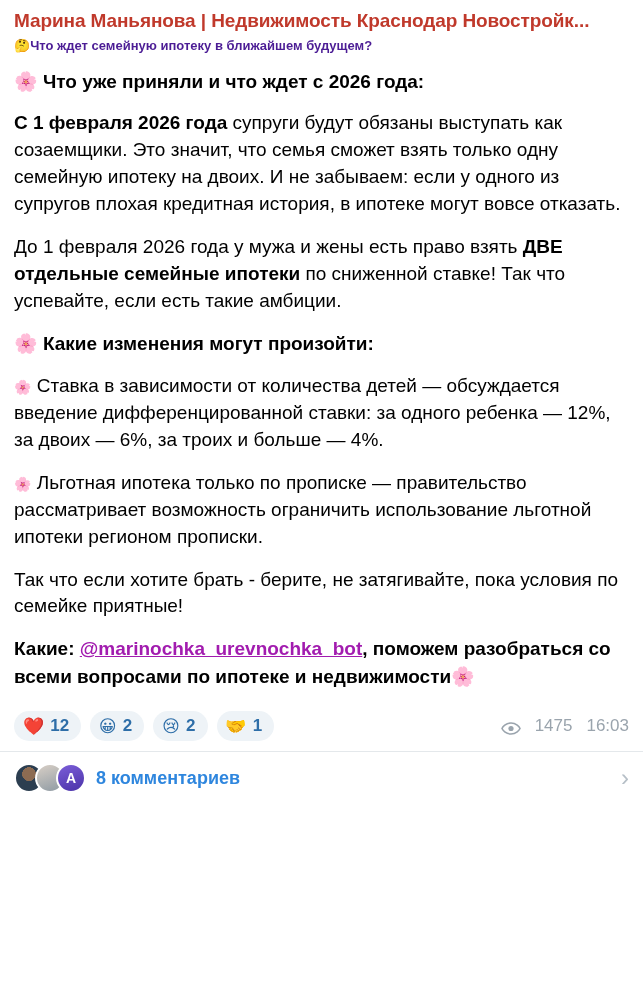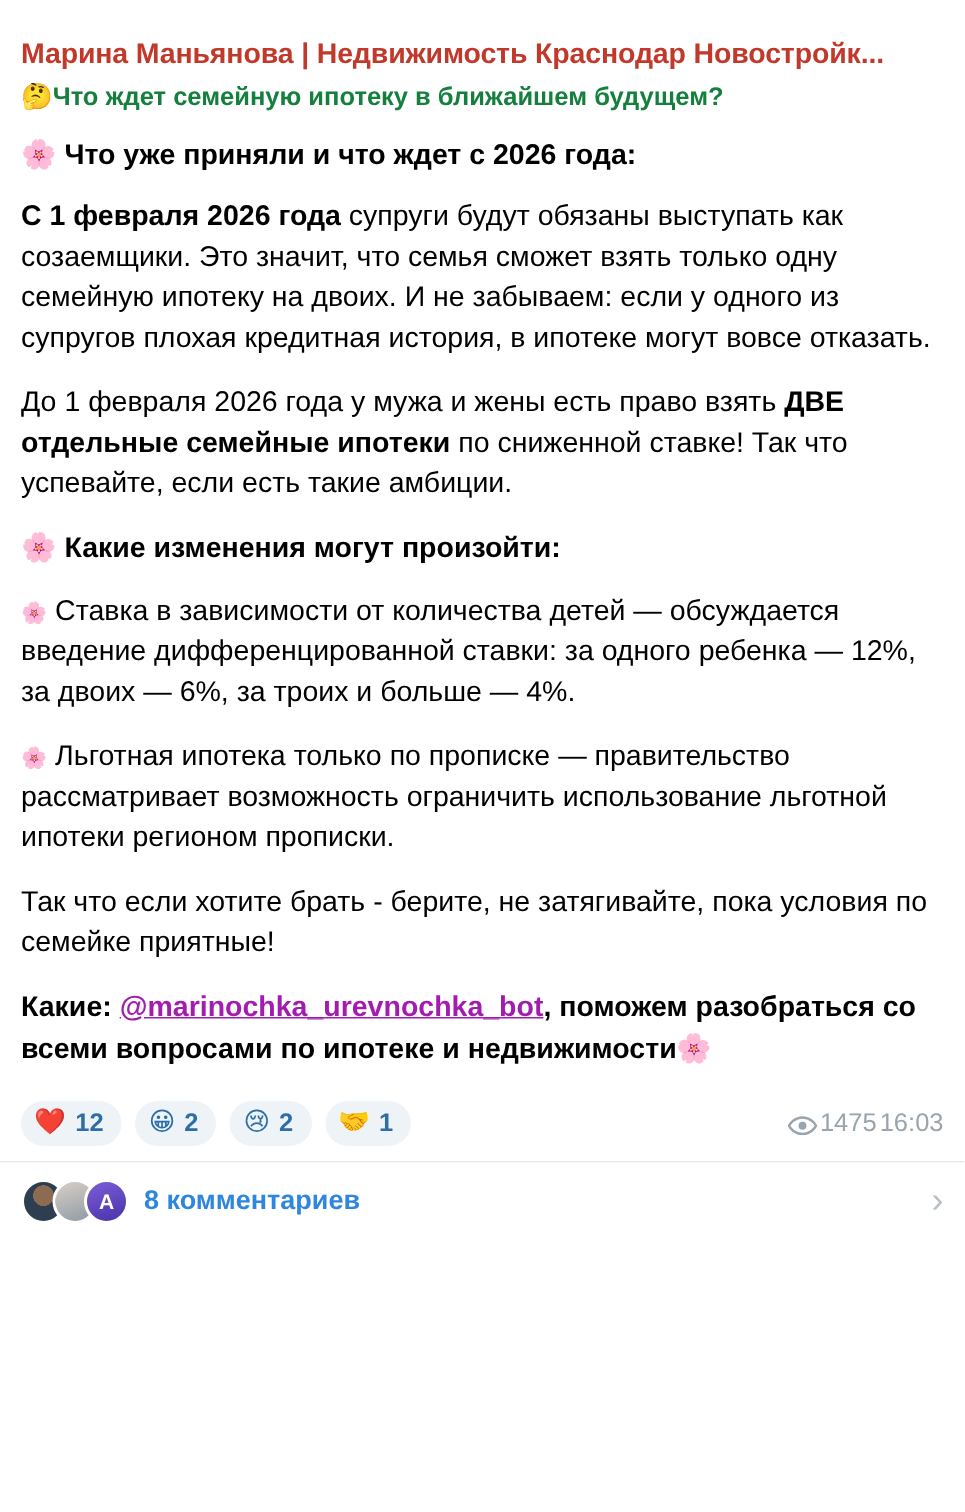--- a/index.html
+++ b/index.html
@@ -12,36 +12,35 @@
     height: 1008px;
     font-family: "Liberation Sans", sans-serif;
     color: #000000;
     overflow: hidden;
   }
   .post {
     width: 643px;
     box-sizing: border-box;
     padding: 10px 14px 0 14px;
     background: #ffffff;
-    margin-top: 16px;
   }
   .channel-title {
     font-size: 19px;
     font-weight: bold;
     color: #c0392b;
     white-space: nowrap;
     overflow: hidden;
     text-overflow: ellipsis;
     margin-bottom: 6px;
     letter-spacing: -0.1px;
   }
   .headline {
-    font-size: 17px;
-    font-weight: bold;
-    color: #15803d;
+    font-size: 13px;
+    font-weight: bold;
+    color: #4c1d95;
     line-height: 1.28;
     margin-bottom: 14px;
   }
   .emoji {
     font-family: "DejaVu Sans", sans-serif;
   }
   p.para {
     font-size: 19px;
     line-height: 1.42;
     margin: 0 0 16px 0;
@@ -97,21 +96,21 @@
   }
   .reaction .r-emoji {
     font-family: "DejaVu Sans", sans-serif;
     font-size: 17px;
     line-height: 1;
   }
   .meta {
     margin-left: auto;
     display: flex;
     align-items: center;
-    gap: 2px;
+    gap: 14px;
     color: #9aa4ad;
     font-size: 17px;
   }
   .eye {
     display: inline-block;
     width: 20px;
     height: 13px;
     position: relative;
   }
   .views-count { color: #9aa4ad; }

